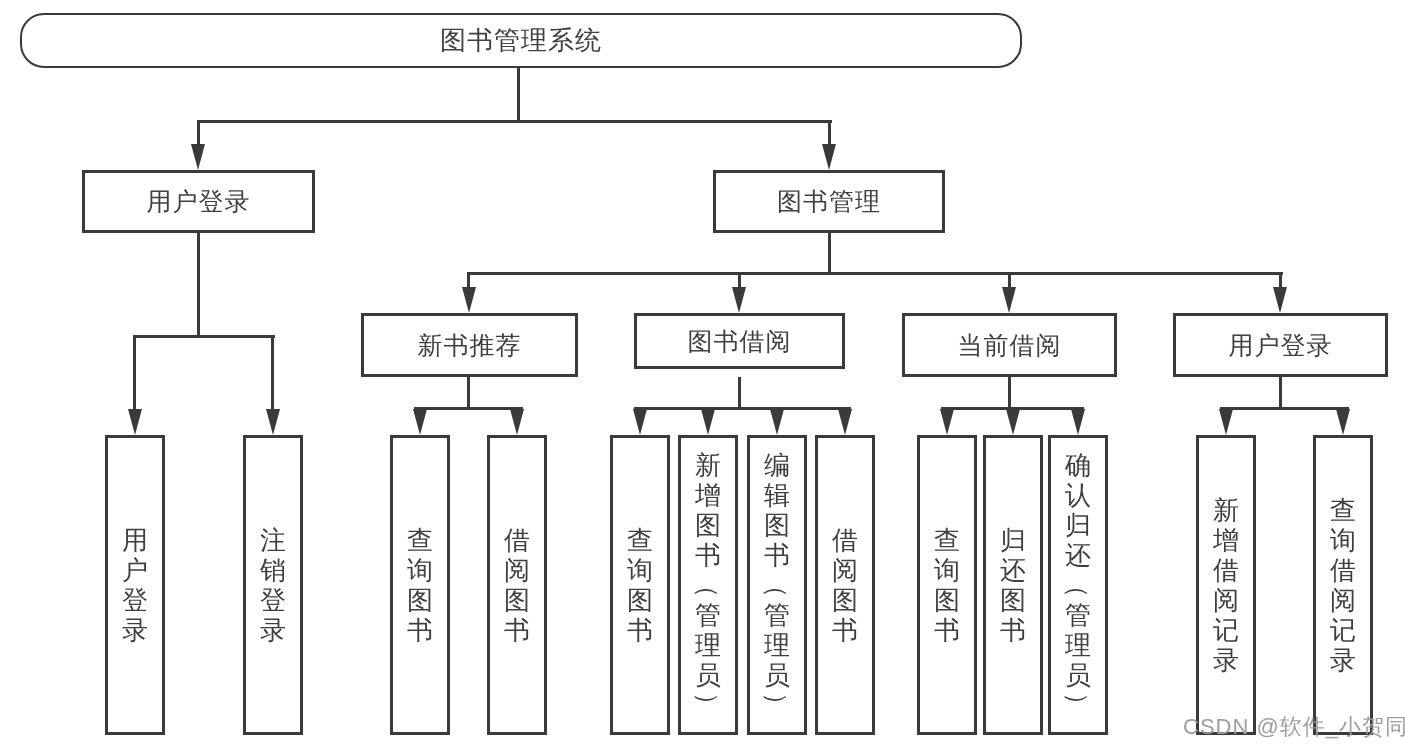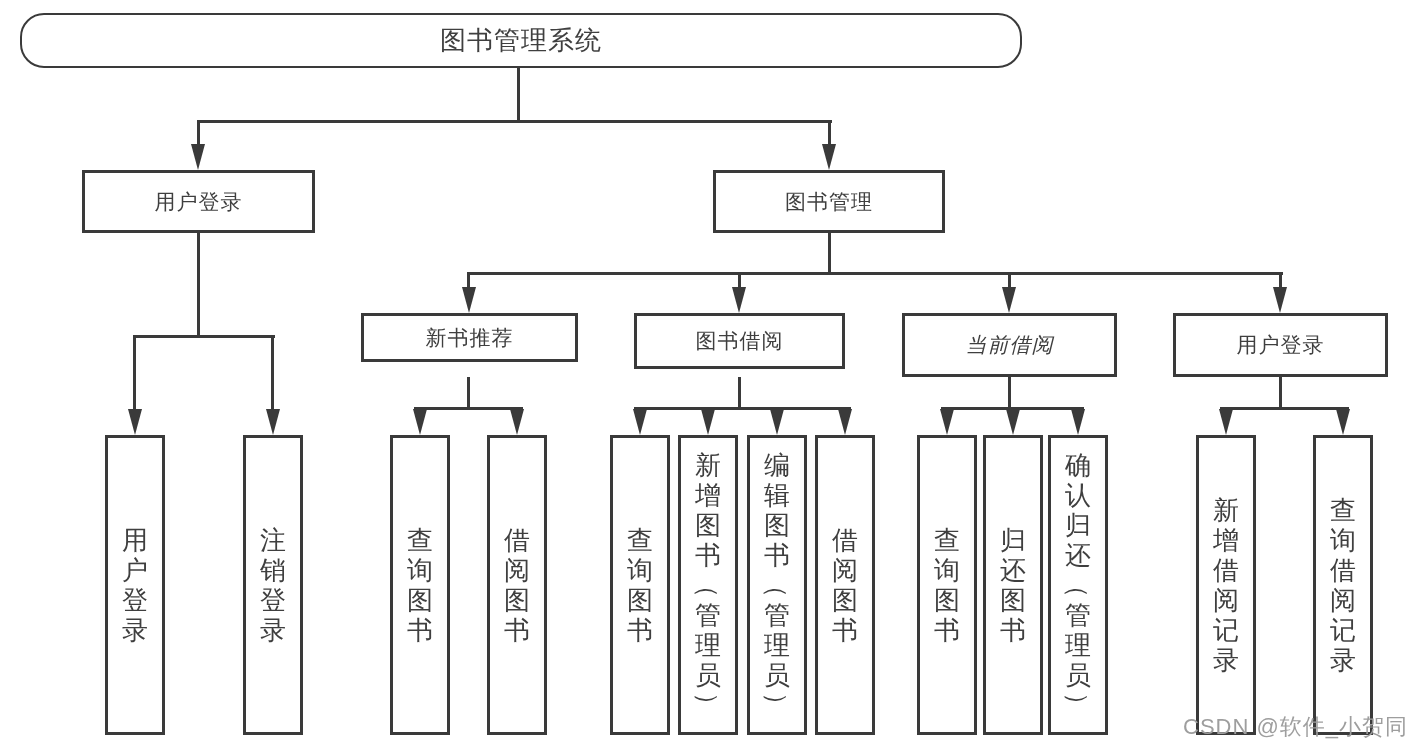--- a/index.html
+++ b/index.html
@@ -20,21 +20,21 @@
   .node{
     position:absolute;
     box-sizing:border-box;
     border:3px solid var(--line);
     background:#fff;
     display:flex;
     align-items:center;
     justify-content:center;
   }
   .h-node .lbl{
-    font-size:21px;
+    font-size:25px;
     letter-spacing:1px;
     white-space:nowrap;
   }
   .root-node{border-width:2px;border-radius:24px;}
   .root-node .lbl{font-size:26px;letter-spacing:1px;}
   .v-node{flex-direction:column;}
   .v-node .lbl{
     display:flex;
     flex-direction:column;
     align-items:center;
@@ -118,27 +118,27 @@
     <span class="lbl">图书管理系统</span>
   </div>
 
   <div class="node h-node" style="left:82px;top:170px;width:233px;height:63px;">
     <span class="lbl">用户登录</span>
   </div>
   <div class="node h-node" style="left:713px;top:170px;width:232px;height:63px;text-align:center;">
     <span class="lbl">图书管理</span>
   </div>
 
-  <div class="node h-node" style="left:361px;top:313px;width:217px;height:49px;">
+  <div class="node h-node" style="left:361px;top:313px;width:217px;height:64px;">
     <span class="lbl">新书推荐</span>
   </div>
   <div class="node h-node" style="left:634px;top:313px;width:211px;height:56px;">
     <span class="lbl">图书借阅</span>
   </div>
-  <div class="node h-node" style="left:902px;top:313px;width:215px;height:64px;font-style:italic;">
+  <div class="node h-node" style="left:902px;top:313px;width:215px;height:64px;">
     <span class="lbl">当前借阅</span>
   </div>
   <div class="node h-node" style="left:1173px;top:313px;width:215px;height:64px;">
     <span class="lbl">用户登录</span>
   </div>
 
   <div class="node v-node" style="left:105px;top:435px;width:60px;height:300px;">
     <span class="lbl v-label">
         <div class="vchar">用</div>
         <div class="vchar">户</div>

